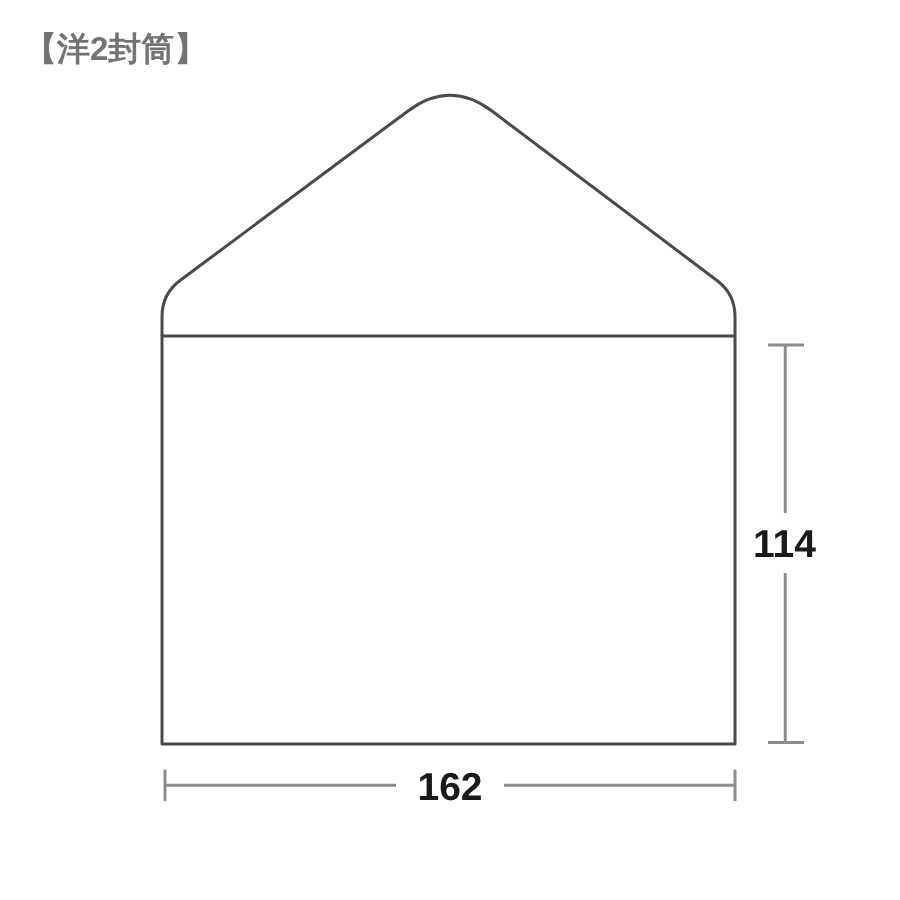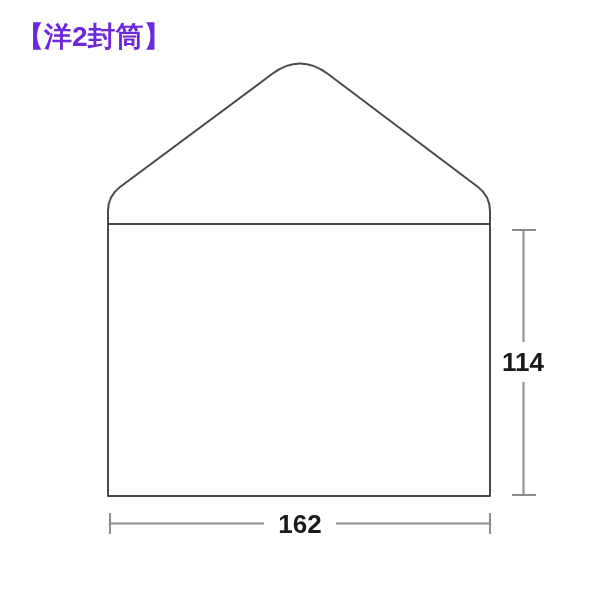--- a/index.html
+++ b/index.html
@@ -12,23 +12,23 @@
     width: 600px;
     height: 600px;
     background: #ffffff;
     font-family: "Liberation Sans", "DejaVu Sans", sans-serif;
     overflow: hidden;
   }
   .title {
     position: absolute;
     left: 16px;
     top: 18px;
-    font-size: 28px;
+    font-size: 22px;
     font-weight: bold;
-    color: #6d28d9;
+    color: #737373;
     white-space: nowrap;
   }
   .diagram-svg {
     position: absolute;
     left: 0;
     top: 0;
   }
   .dim-label {
     font-size: 26px;
     font-weight: bold;

